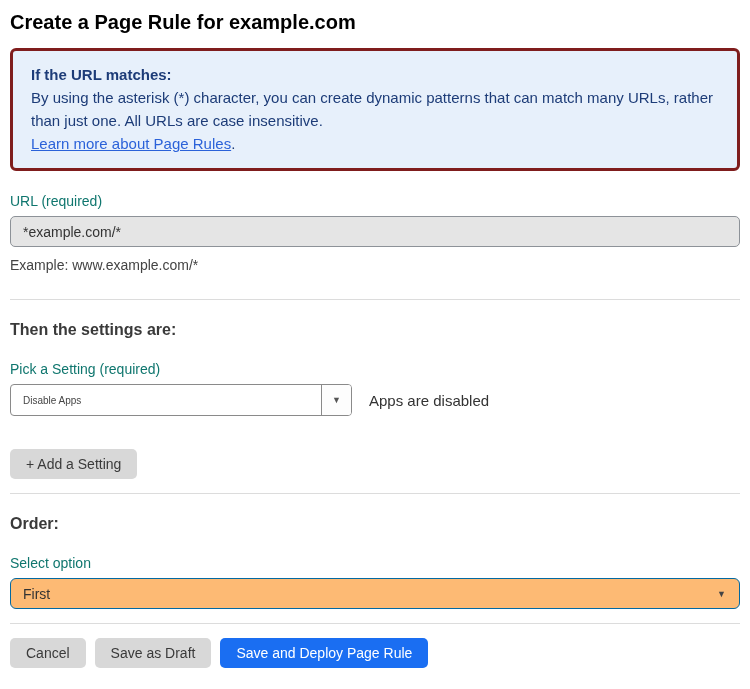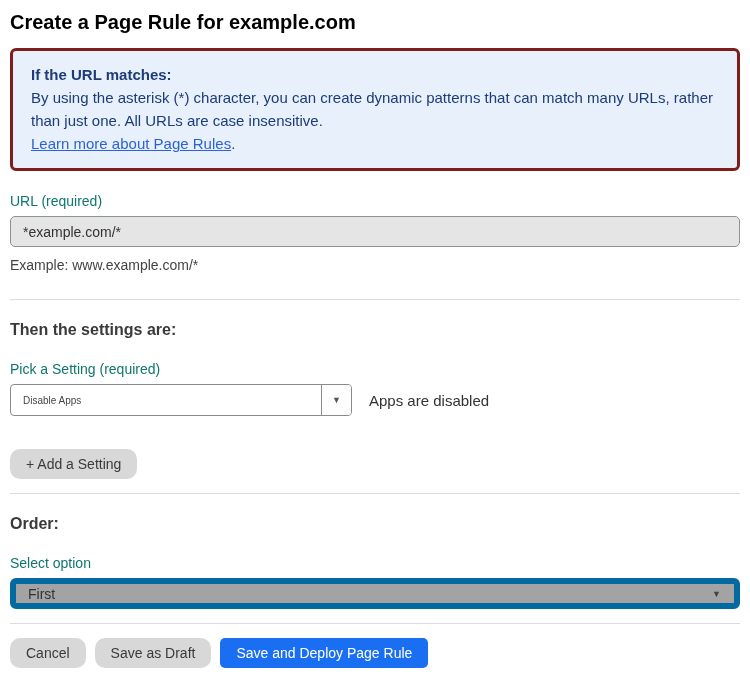--- a/index.html
+++ b/index.html
@@ -124,31 +124,31 @@
     align-items: center;
     justify-content: center;
     height: 30px;
     padding: 0 16px;
     border: none;
     border-radius: 5px;
     font-family: "Liberation Sans", sans-serif;
     font-size: 14px;
     cursor: pointer;
   }
-  .btn-gray { background: #d8d8d8; color: #3a3a3a; border-radius: 10px; }
+  .btn-gray { background: #d8d8d8; color: #3a3a3a; }
   .btn-blue { background: #1a6ef2; color: #ffffff; }
   .add-setting-btn { margin-top: 33px; }
 
   .select-box {
     position: relative;
     width: 730px;
     height: 31px;
     margin-top: 7px;
-    background: #a3a3a3;
-    border: 6px solid #0369a1;
+    background: #fdba74;
+    border: 1px solid #0369a1;
     border-radius: 6px;
     display: flex;
     align-items: center;
     padding: 0 12px;
     font-size: 14px;
     color: #333333;
     cursor: pointer;
   }
   .select-box .caret {
     position: absolute;

